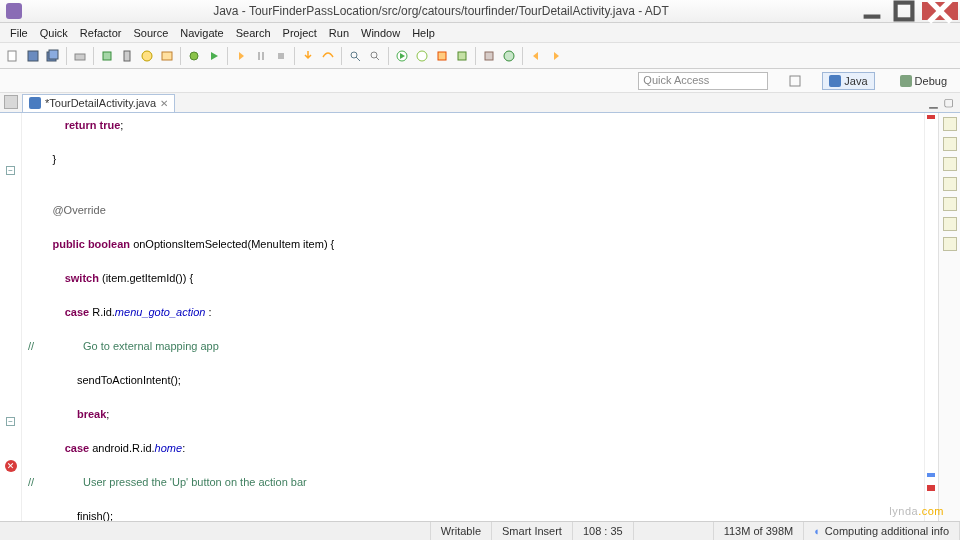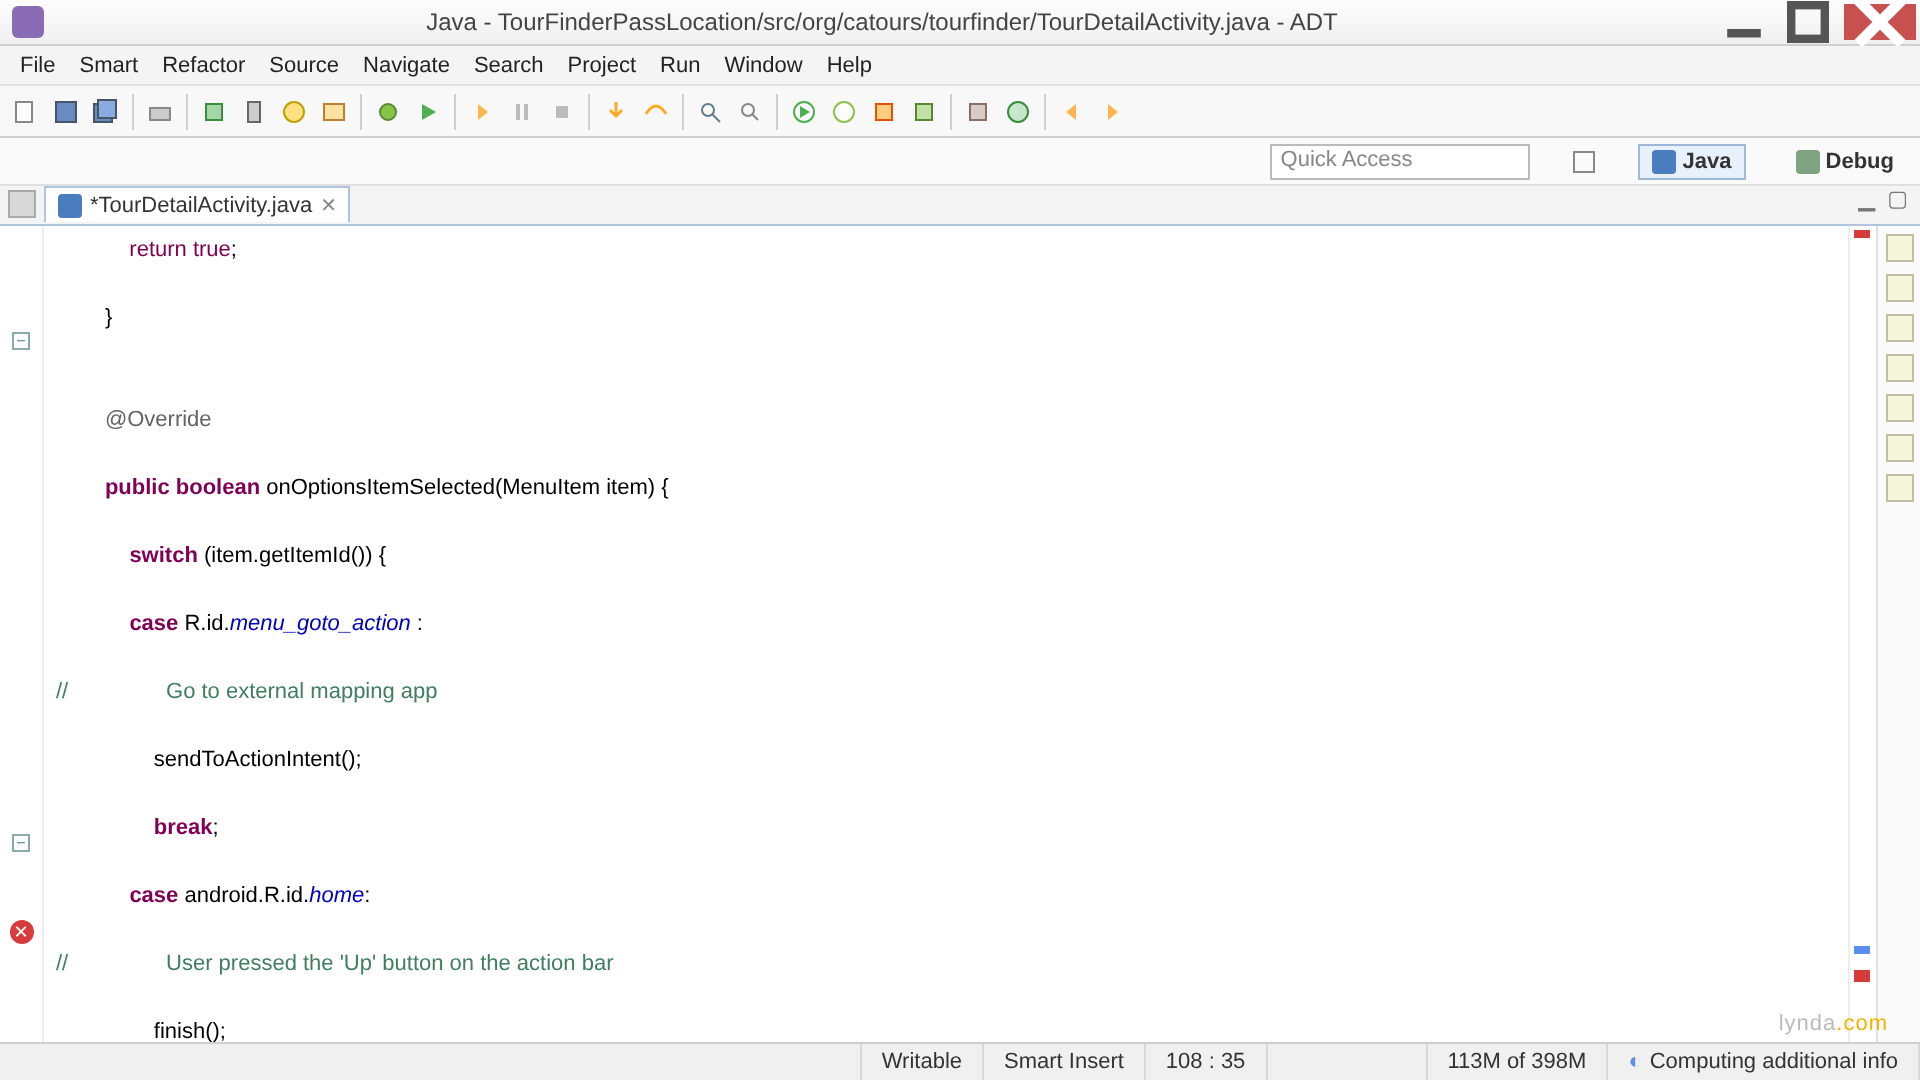--- a/index.html
+++ b/index.html
@@ -20,26 +20,26 @@
 
 
 .toolbar { height: 26px; background: #f8f8f8; border-bottom: 1px solid #cfcfcf; display: flex; align-items: center; padding: 0 4px; gap: 2px; }
 .tbtn { width: 18px; height: 18px; display: inline-flex; align-items: center; justify-content: center; }
 .tbtn svg { width: 14px; height: 14px; }
 .tsep { width: 1px; height: 18px; background: #d0d0d0; margin: 0 2px; }
 
 
 .perspbar { height: 24px; background: #fafafa; border-bottom: 1px solid #e0e0e0; display: flex; align-items: center; justify-content: flex-end; padding: 0 6px; gap: 18px; }
 .quickaccess { width: 130px; height: 18px; border: 1px solid #bbb; padding: 1px 4px; color: #888; background: #fff; }
-.perspbtn { display: flex; align-items: center; gap: 3px; padding: 2px 6px; border: 1px solid transparent; color: #333; font-weight: bold; }
+.perspbtn { display: flex; align-items: center; gap: 3px; padding: 2px 6px; border: 1px solid transparent; color: #333; }
 .perspbtn.active { border: 1px solid #a0b8d8; background: #e8f0fb; }
 .perspbtn .pdot { width: 12px; height: 12px; border-radius: 2px; }
 
 
-.tabstrip { height: 20px; background: #f4f4f4; display: flex; align-items: flex-start; padding-left: 22px; border-bottom: 1px solid #b0c4de; position: relative; }
+.tabstrip { height: 20px; background: #f4f4f4; display: flex; align-items: center; padding-left: 22px; border-bottom: 1px solid #b0c4de; position: relative; }
 .lefticon { position: absolute; left: 4px; top: 2px; width: 14px; height: 14px; background: #d8d8d8; border: 1px solid #aaa; }
 .tab { height: 18px; background: #fff; border: 1px solid #b0c4de; border-bottom: none; padding: 0 6px; display: flex; align-items: center; gap: 4px; font-size: 11px; color: #333; }
 .tab .jicon { width: 12px; height: 12px; background: #4a7cc0; border-radius: 2px; }
 .tab .x { color: #888; font-size: 10px; }
 .tabstrip .right { margin-left: auto; padding: 0 6px; display: flex; gap: 6px; color: #777; }
 
 
 .main { display: flex; height: 424px; }
 .gutterL { width: 22px; background: #fff; border-right: 1px solid #eee; display: flex; flex-direction: column; align-items: center; padding-top: 2px; gap: 1px; }
 .editor { flex: 1; position: relative; font-family: Consolas, "Courier New", monospace; font-size: 13px; line-height: 17px; color: #000; padding: 4px 0 0 0; overflow: hidden; }
@@ -88,21 +88,21 @@
   <div class="winbtn close">
       <svg viewBox="0 0 10 10">
         <line x1="2" y1="2" x2="8" y2="8"></line>
         <line x1="8" y1="2" x2="2" y2="8"></line>
       </svg>
     </div>
 </div>
 
 <div class="menubar">
   <span>File</span>
-  <span>Smart</span>
+  <span>Quick</span>
   <span>Refactor</span>
   <span>Source</span>
   <span>Navigate</span>
   <span>Search</span>
   <span>Project</span>
   <span>Run</span>
   <span>Window</span>
   <span>Help</span>
 </div>
 
@@ -282,21 +282,21 @@
   <div class="gutterL">
     <div style="height:50px"></div>
     <div class="foldmark">−</div>
     <div style="height:240px"></div>
     <div class="foldmark">−</div>
     <div style="height:32px"></div>
     <div class="errmark">✕</div>
   </div>
 
   <div class="editor">
-<pre><span class="ln"><span style="color:#7f0055;font-weight:normal">            return true</span>;</span>
+<pre><span class="ln"><span style="color:#7f0055;font-weight:bold">            return true</span>;</span>
 <span class="ln">        }</span>
 <span class="ln"></span>
 <span class="ln"><span class="ann">        @Override</span></span>
 <span class="ln"><span>        </span><span class="kw">public boolean</span><span> onOptionsItemSelected(MenuItem item) {</span></span>
 <span class="ln"><span>            </span><span class="kw">switch</span><span> (item.getItemId()) {</span></span>
 <span class="ln"><span>            </span><span class="kw">case</span><span> R.id.</span><span class="fld">menu_goto_action</span><span> :</span></span>
 <span class="ln"><span class="cmt">//                </span><span class="cmt">Go to external mapping app</span></span>
 <span class="ln">                sendToActionIntent();</span>
 <span class="ln"><span>                </span><span class="kw">break</span><span>;</span></span>
 <span class="ln"><span>            </span><span class="kw">case</span><span> android.R.id.</span><span class="fld">home</span><span>:</span></span>

